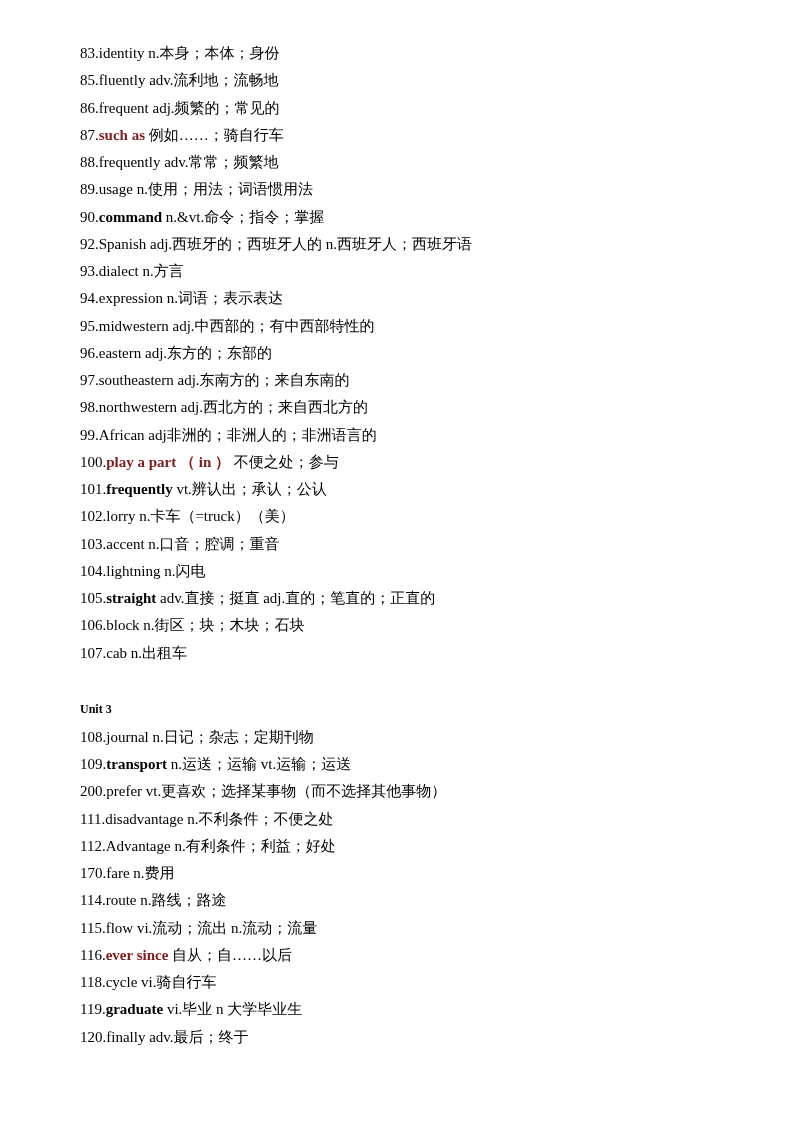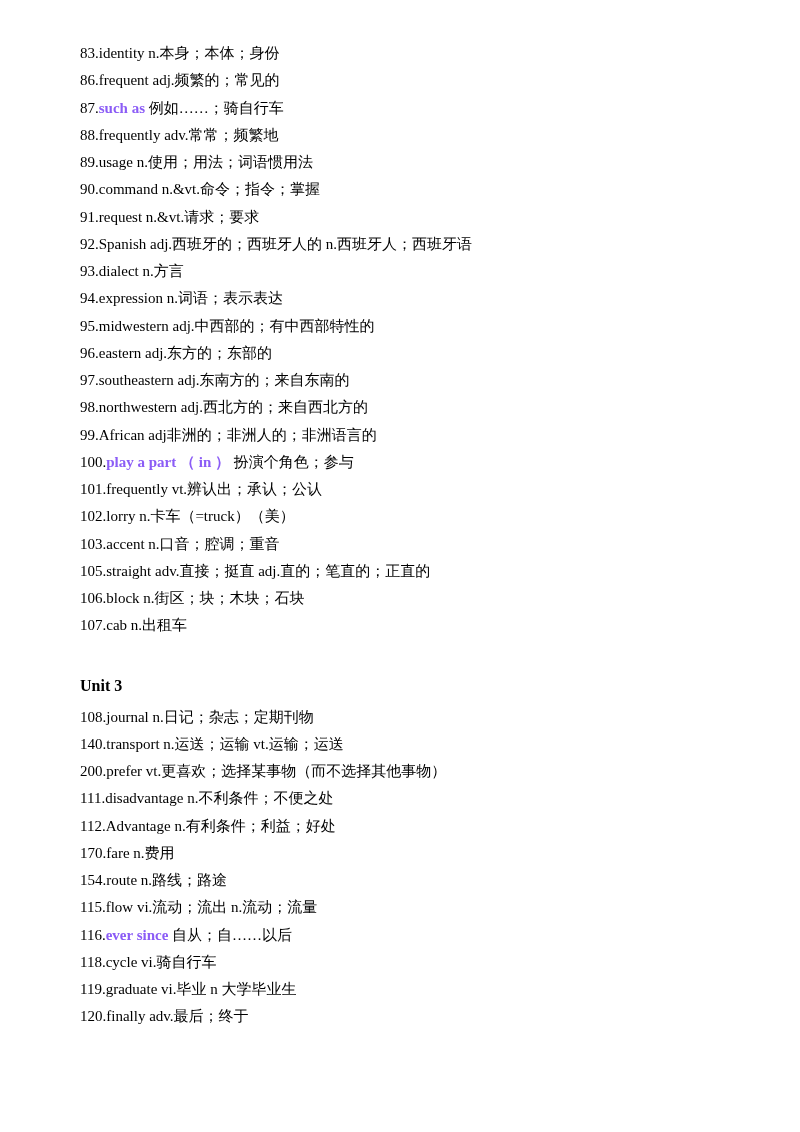--- a/index.html
+++ b/index.html
@@ -15,73 +15,74 @@
       width: 800px;
       min-height: 1132px;
       padding: 40px 60px 40px 80px;
       line-height: 1.75;
     }
     .entry {
       display: block;
       margin-bottom: 1px;
     }
     .highlight-red {
-      color: #8b5cf6;
+      color: #7f1d1d;
       font-weight: bold;
     }
     .highlight-bold {
-      font-weight: normal;
+      font-weight: bold;
     }
     .section-title {
       font-weight: bold;
-      font-size: 16px;
+      font-size: 12px;
       margin-top: 20px;
       margin-bottom: 4px;
       font-family: Liberation Serif, serif;
     }
   </style>
 </head>
 <body>
 
 <div>
 
   <div id="entries-container">
       <div class="entry"><span>83.identity n.本身；本体；身份</span></div>
+      <div class="entry"><span>85.fluently adv.流利地；流畅地</span></div>
       <div class="entry"><span>86.frequent adj.频繁的；常见的</span></div>
       <div class="entry"><span>87.</span><span class="highlight-red">such as</span><span></span><span> 例如……；骑自行车</span></div>
       <div class="entry"><span>88.frequently adv.常常；频繁地</span></div>
       <div class="entry"><span>89.usage n.使用；用法；词语惯用法</span></div>
       <div class="entry"><span>90.</span><span class="highlight-bold">command</span><span> n.&amp;vt.命令；指令；掌握</span></div>
-      <div class="entry"><span>91.request n.&amp;vt.请求；要求</span></div>
       <div class="entry"><span>92.Spanish adj.西班牙的；西班牙人的 n.西班牙人；西班牙语</span></div>
       <div class="entry"><span>93.dialect   n.方言</span></div>
       <div class="entry"><span>94.expression   n.词语；表示表达</span></div>
       <div class="entry"><span>95.midwestern   adj.中西部的；有中西部特性的</span></div>
       <div class="entry"><span>96.eastern adj.东方的；东部的</span></div>
       <div class="entry"><span>97.southeastern adj.东南方的；来自东南的</span></div>
       <div class="entry"><span>98.northwestern adj.西北方的；来自西北方的</span></div>
       <div class="entry"><span>99.African adj非洲的；非洲人的；非洲语言的</span></div>
-      <div class="entry"><span>100.</span><span class="highlight-red">play a part  （ in ）</span><span></span><span> 扮演个角色；参与</span></div>
+      <div class="entry"><span>100.</span><span class="highlight-red">play a part  （ in ）</span><span></span><span> 不便之处；参与</span></div>
       <div class="entry"><span>101.</span><span class="highlight-bold">frequently</span><span> vt.辨认出；承认；公认</span></div>
       <div class="entry"><span>102.lorry n.卡车（=truck）（美）</span></div>
       <div class="entry"><span>103.accent n.口音；腔调；重音</span></div>
+      <div class="entry"><span>104.lightning   n.闪电</span></div>
       <div class="entry"><span>105.</span><span class="highlight-bold">straight</span><span> adv.直接；挺直 adj.直的；笔直的；正直的</span></div>
       <div class="entry"><span>106.block n.街区；块；木块；石块</span></div>
       <div class="entry"><span>107.cab   n.出租车</span></div>
     </div>
 
   <div id="unit3-container">
       <div style="height: 12px;"></div>
       <div class="section-title">Unit 3</div>
       <div class="entry"><span>108.journal n.日记；杂志；定期刊物</span></div>
-      <div class="entry"><span>140.</span><span class="highlight-bold">transport</span><span> n.运送；运输 vt.运输；运送</span></div>
+      <div class="entry"><span>109.</span><span class="highlight-bold">transport</span><span> n.运送；运输 vt.运输；运送</span></div>
       <div class="entry"><span>200.prefer vt.更喜欢；选择某事物（而不选择其他事物）</span></div>
       <div class="entry"><span>111.disadvantage n.不利条件；不便之处</span></div>
       <div class="entry"><span>112.Advantage n.有利条件；利益；好处</span></div>
       <div class="entry"><span>170.fare   n.费用</span></div>
-      <div class="entry"><span>154.route   n.路线；路途</span></div>
+      <div class="entry"><span>114.route   n.路线；路途</span></div>
       <div class="entry"><span>115.flow   vi.流动；流出 n.流动；流量</span></div>
       <div class="entry"><span>116.</span><span class="highlight-red">ever since</span><span></span><span> 自从；自……以后</span></div>
       <div class="entry"><span>118.cycle vi.骑自行车</span></div>
       <div class="entry"><span>119.</span><span class="highlight-bold">graduate</span><span> vi.毕业 n 大学毕业生</span></div>
       <div class="entry"><span>120.finally adv.最后；终于</span></div>
     </div>
 </div>
 
 </body></html>

